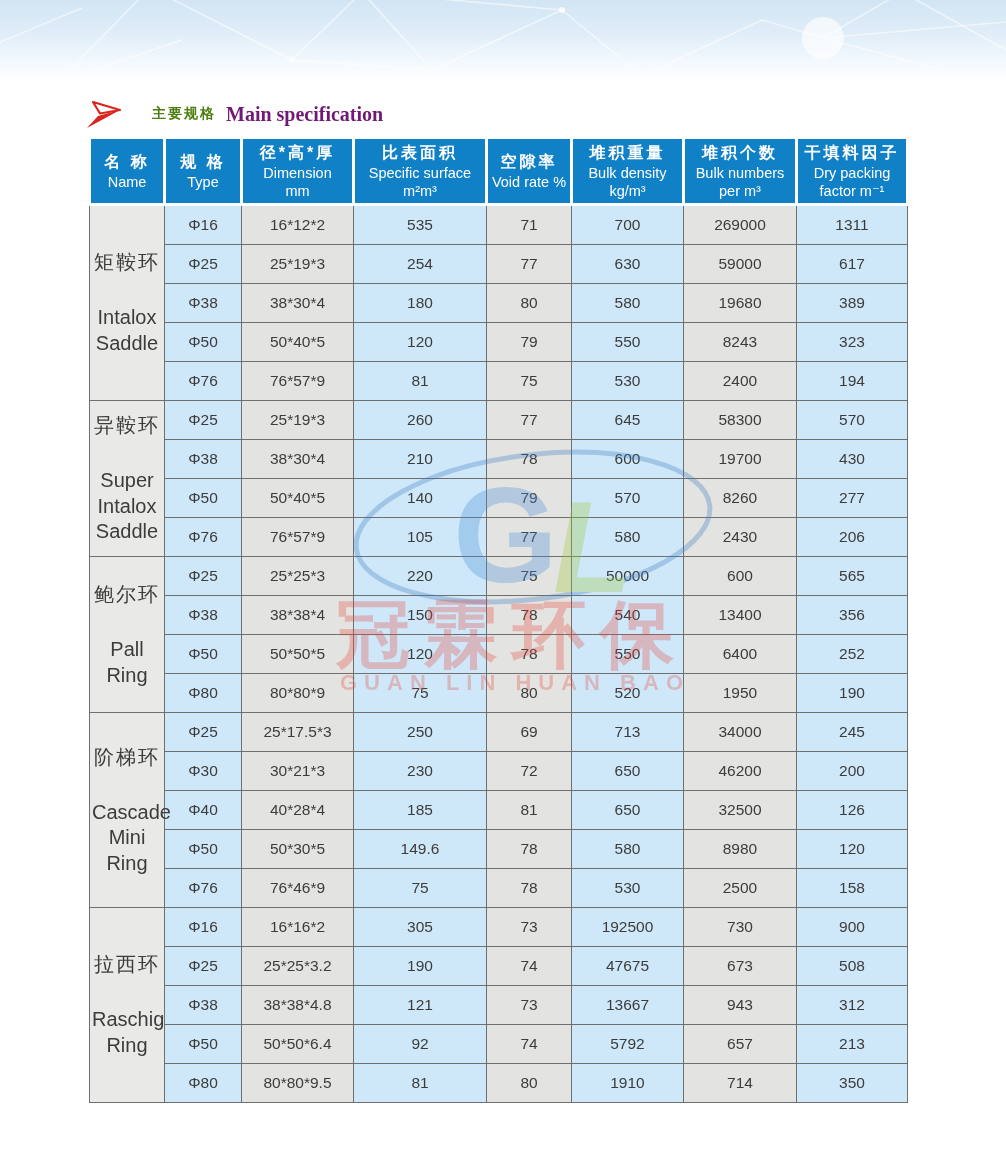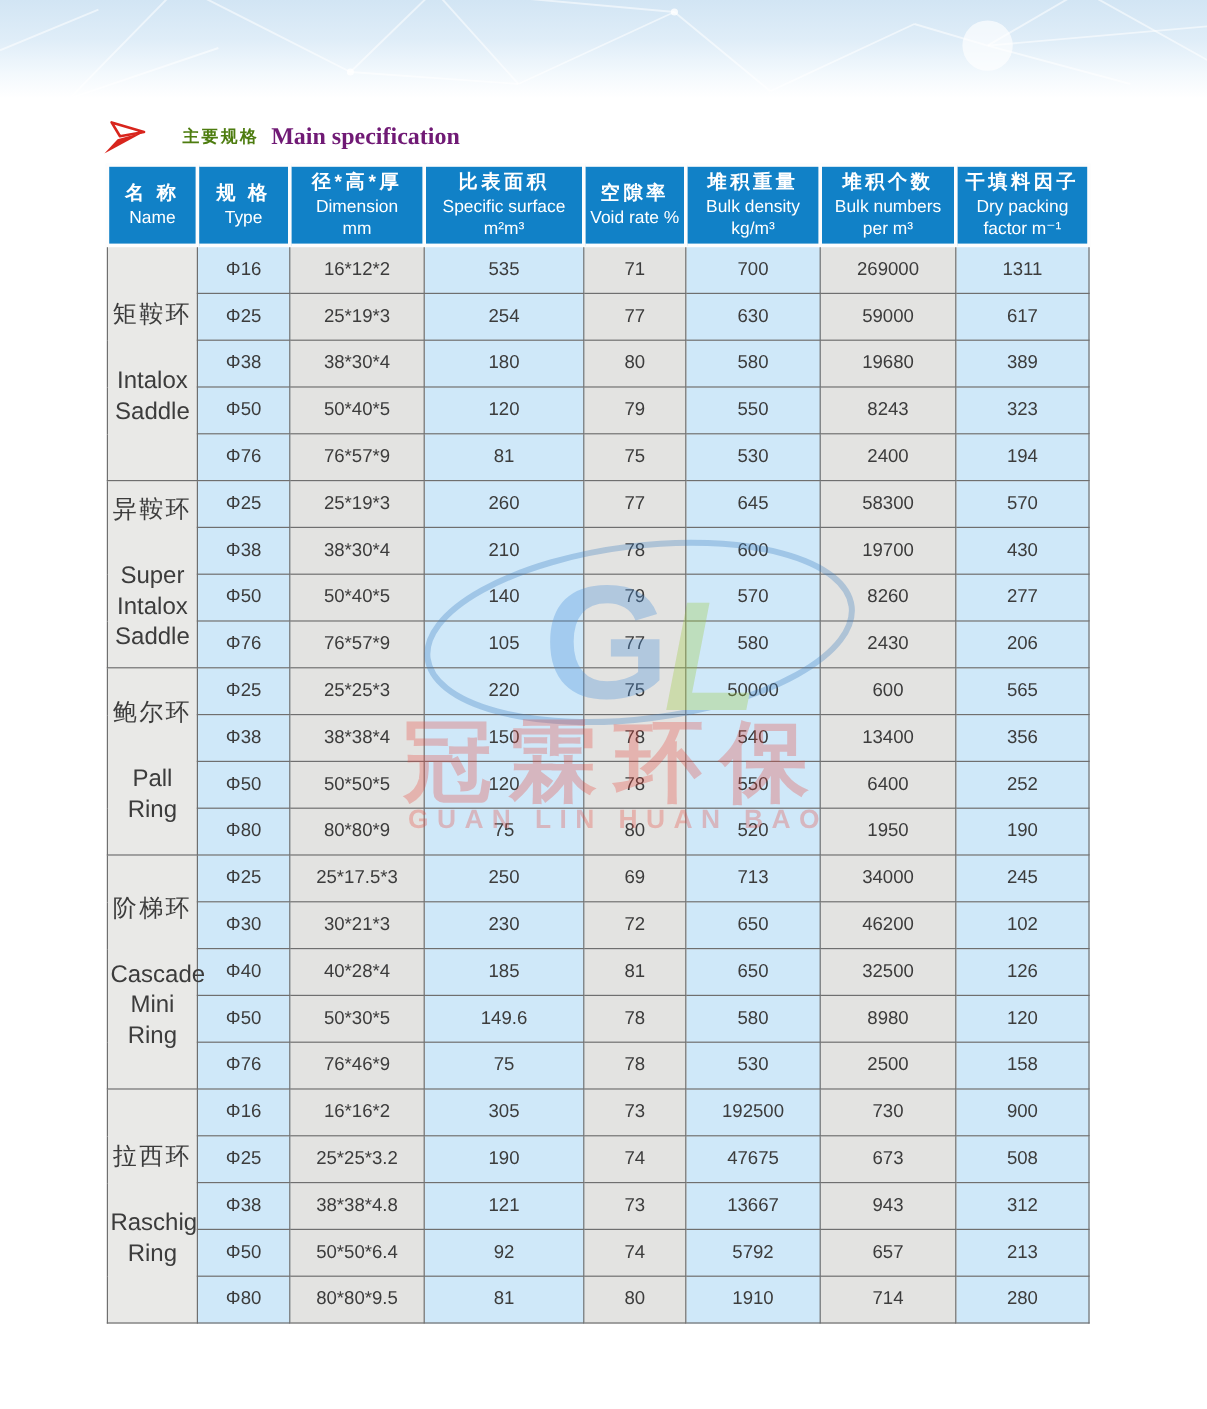--- a/index.html
+++ b/index.html
@@ -291,21 +291,21 @@
           <td class="data-cell cell-gray">34000</td>
           <td class="data-cell cell-blue">245</td>
         </tr>
         <tr>
           <td class="data-cell cell-blue">Φ30</td>
           <td class="data-cell cell-gray">30*21*3</td>
           <td class="data-cell cell-blue">230</td>
           <td class="data-cell cell-gray">72</td>
           <td class="data-cell cell-blue">650</td>
           <td class="data-cell cell-gray">46200</td>
-          <td class="data-cell cell-blue">102</td>
+          <td class="data-cell cell-blue">200</td>
         </tr>
         <tr>
           <td class="data-cell cell-blue">Φ40</td>
           <td class="data-cell cell-gray">40*28*4</td>
           <td class="data-cell cell-blue">185</td>
           <td class="data-cell cell-gray">81</td>
           <td class="data-cell cell-blue">650</td>
           <td class="data-cell cell-gray">32500</td>
           <td class="data-cell cell-blue">126</td>
         </tr>
@@ -368,21 +368,21 @@
           <td class="data-cell cell-gray">657</td>
           <td class="data-cell cell-blue">213</td>
         </tr>
         <tr>
           <td class="data-cell cell-blue">Φ80</td>
           <td class="data-cell cell-gray">80*80*9.5</td>
           <td class="data-cell cell-blue">81</td>
           <td class="data-cell cell-gray">80</td>
           <td class="data-cell cell-blue">1910</td>
           <td class="data-cell cell-gray">714</td>
-          <td class="data-cell cell-blue">280</td>
+          <td class="data-cell cell-blue">350</td>
         </tr>
       </tbody>
   </table>
 
   <div class="watermark">
     <svg width="470" height="260" viewBox="0 0 470 260">
       <g opacity="0.32">
         <ellipse cx="215" cy="85" rx="178" ry="72" fill="none" stroke="#3f7fc1" stroke-width="5" transform="rotate(-7 215 85)"></ellipse>
         <text x="135" y="140" font-size="135" font-weight="bold" fill="#4a90d9" font-family="Liberation Sans, sans-serif">G</text>
         <text x="235" y="150" font-size="130" font-weight="bold" font-style="italic" fill="#9dc93e" font-family="Liberation Sans, sans-serif">L</text>

